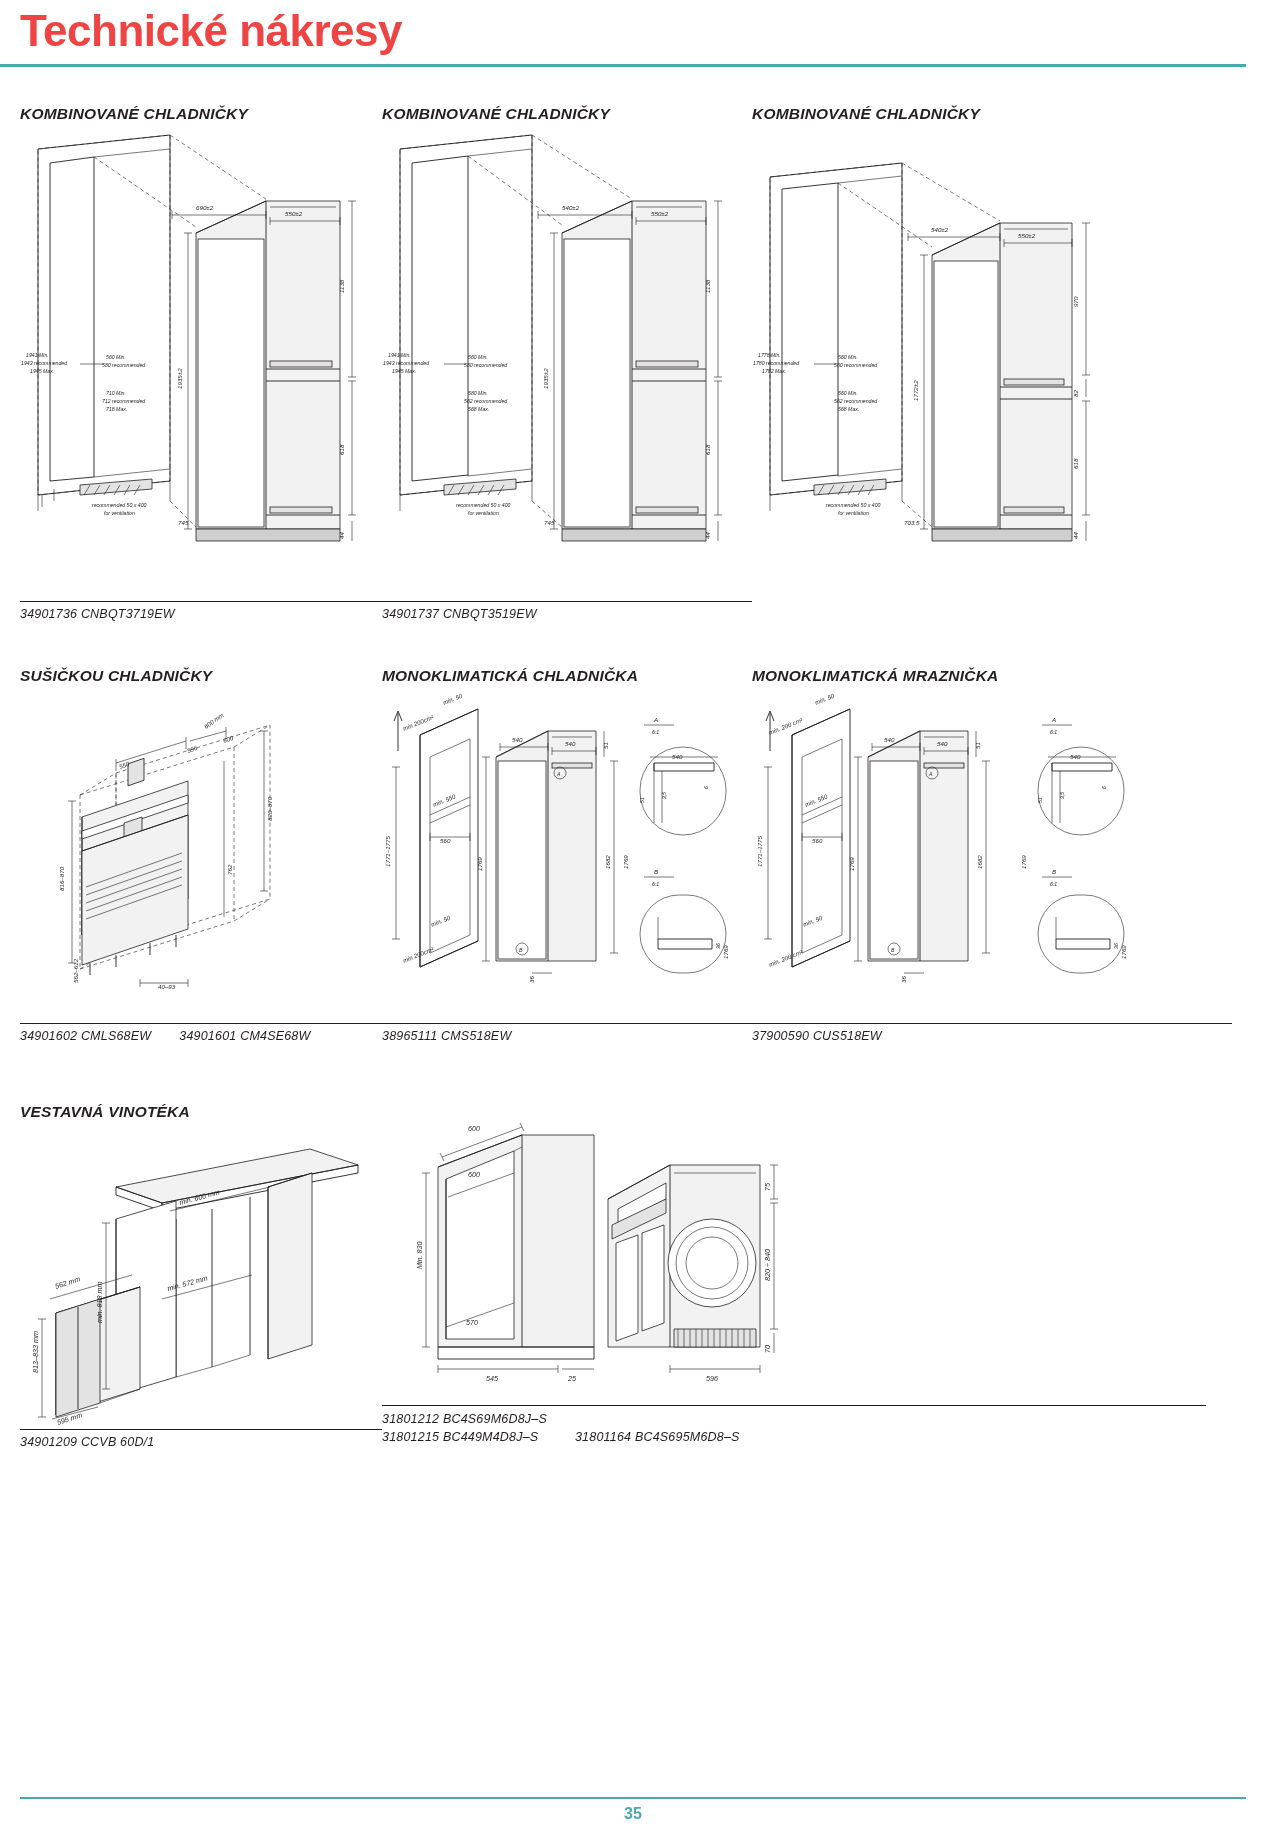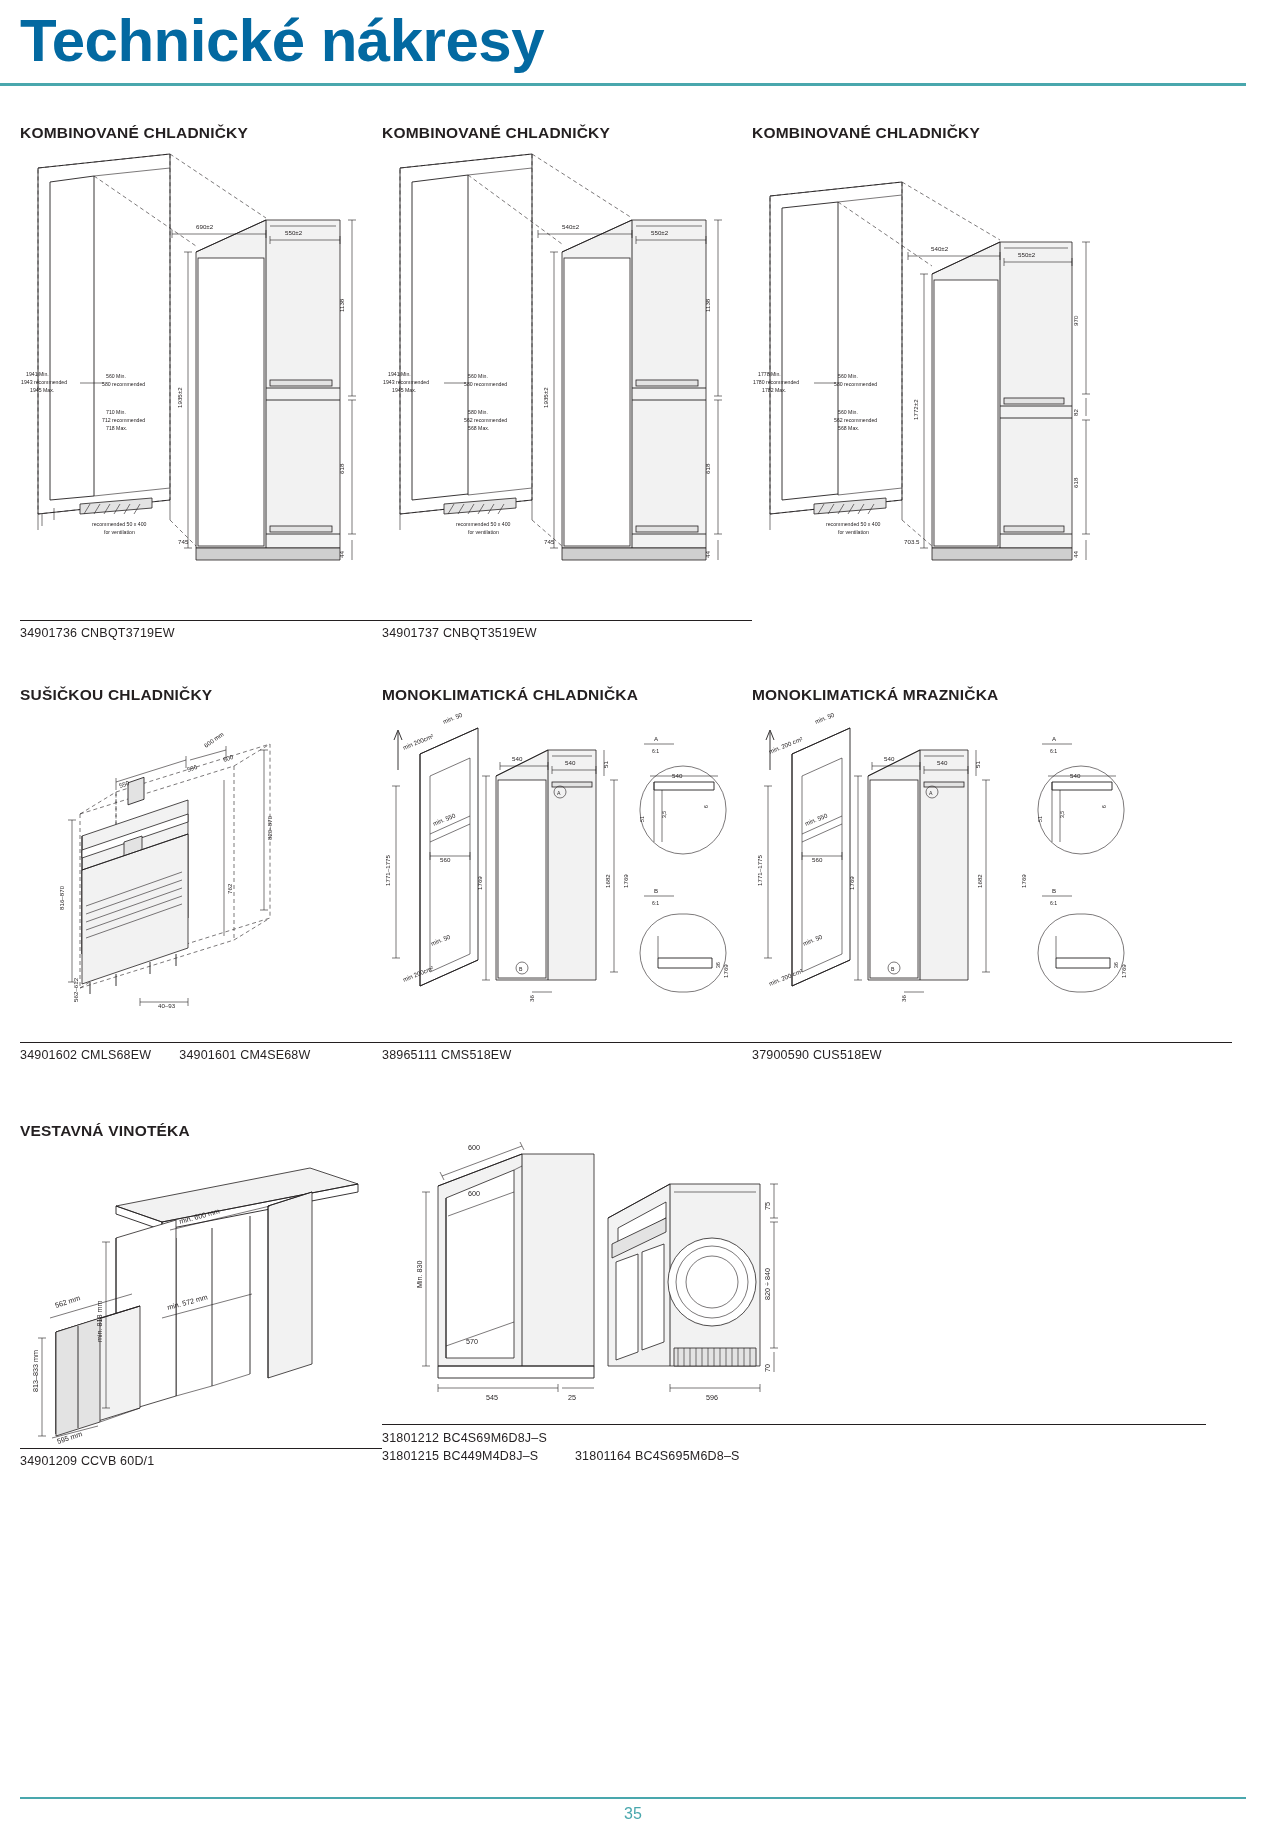--- a/index.html
+++ b/index.html
@@ -7,36 +7,37 @@
   body {
     width:1266px; height:1833px;
     background:#ffffff;
     font-family:"Liberation Sans", sans-serif;
     color:#231f20;
     position:relative;
     overflow:hidden;
   }
   
   .page-title {
-    font-size:60px;
+    font-size:44px;
     font-weight:bold;
     letter-spacing:-0.5px;
     padding:6px 17px 4px 20px;
-    color:#0369a1;
+    color:#ef4444;
   }
   .title-rule {
     height:3px;
     background:#49a7ad;
     margin:4px 20px 0 0;
   }
   
   .band { padding:0 20px; }
   .row3 {
     display:flex;
     gap:0;
+    font-style:italic;
   }
   .col {
     position:relative;
   }
   .col.c1 { width:362px; }
   .col.c2 { width:370px; }
   .col.c3 { width:480px; }
   .sec-head {
     font-size:15.5px;
     font-weight:bold;
@@ -76,21 +77,21 @@
   .footer {
     position:absolute;
     left:0; right:0; bottom:0;
     padding:0 20px 10px 20px;
   }
   .footer-rule { height:2px; background:#49a7ad; }
   .pageno {
     text-align:center;
     font-size:16px;
     color:#49a7ad;
-    font-weight:normal;
+    font-weight:bold;
     padding-top:6px;
   }
   .gap-a { height:46px; }
   .gap-b { height:60px; }
 </style>
 </head>
 <body>
 
 <div class="page-title">Technické nákresy</div>
 <div class="title-rule"></div>

